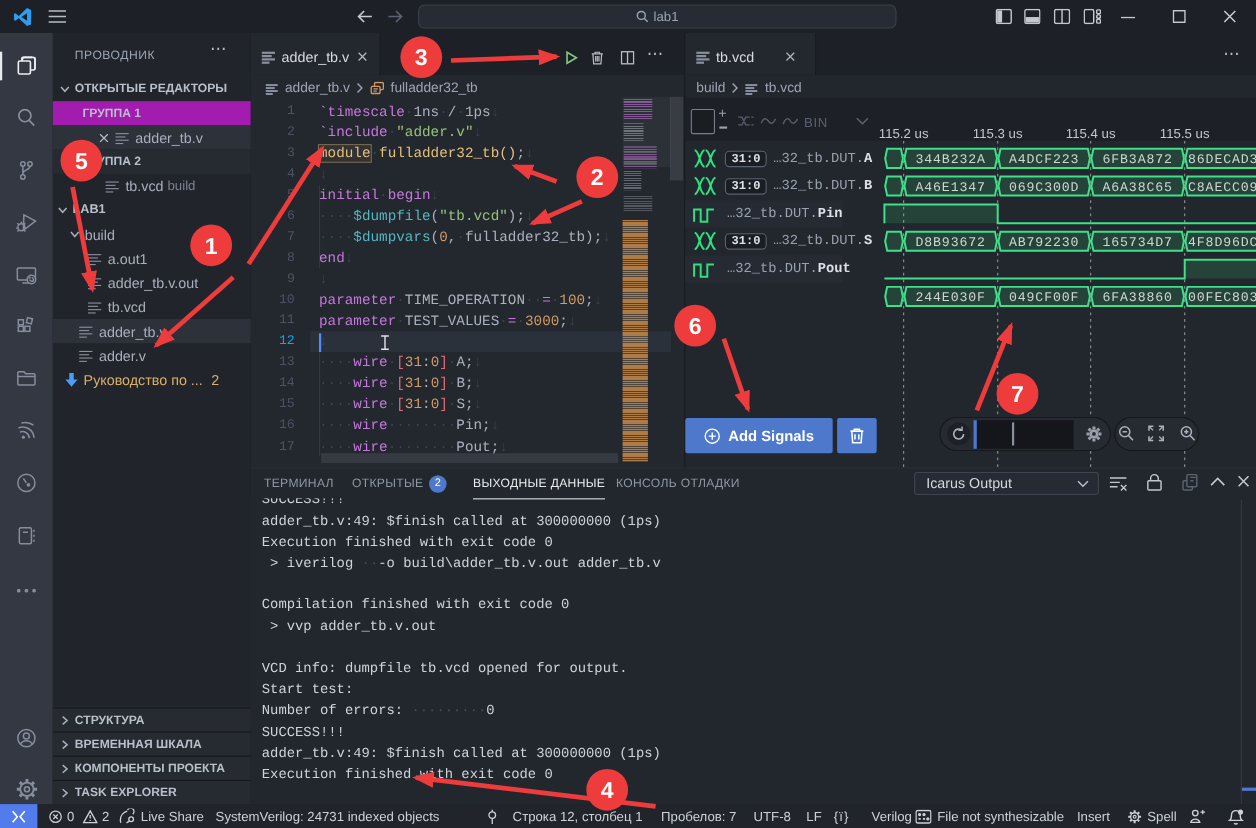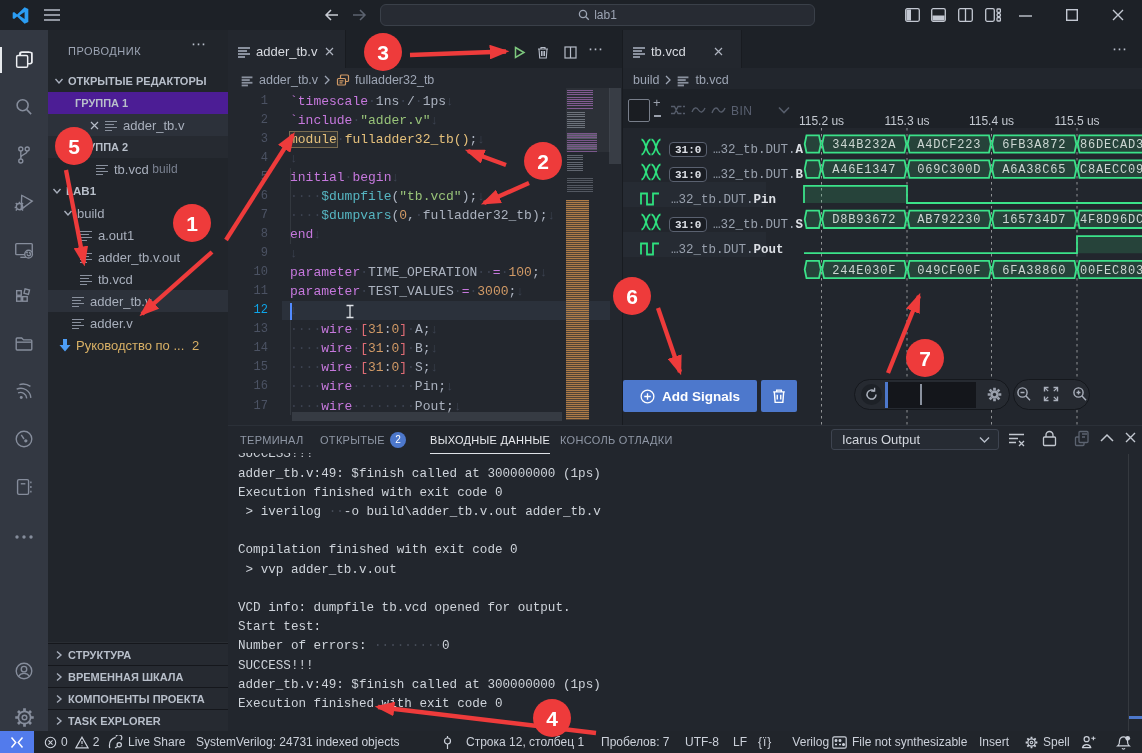--- a/index.html
+++ b/index.html
@@ -34,21 +34,21 @@
 .dim{color:#3c4250}
 
 #panel{left:228px;top:425px;width:914px;height:306px;background:#22262d;border-top:1px solid #2b3038}
 .ptab{position:absolute;top:0;height:28px;line-height:28px;font-size:11px;color:#8f97a5;letter-spacing:.3px}
 .ptab.on{color:#e8eaee;border-bottom:1.5px solid #dfe2e8}
 .tline{position:absolute;left:10px;height:19.6px;line-height:19.6px;font-family:"Liberation Mono",monospace;font-size:12.6px;color:#ced3da;white-space:pre}
 
 #statusbar{left:0;top:731px;width:1142px;height:22px;background:#21252b;color:#ccd1da;font-size:12px}
 .sitem{position:absolute;top:0;height:22px;display:flex;align-items:center;white-space:nowrap}
 
-.wrow-name{position:absolute;left:14px;width:173px;height:25px;display:flex;align-items:flex-end;font-family:"Liberation Mono",monospace;font-size:12.5px;color:#99a1ae}
+.wrow-name{position:absolute;left:4px;width:173px;height:25px;display:flex;align-items:center;font-family:"Liberation Mono",monospace;font-size:12.5px;color:#99a1ae}
 .badge{display:inline-block;border:1px solid #5a6170;background:#1a1d23;border-radius:4px;color:#dde0e6;font-size:11px;font-family:"Liberation Mono",monospace;padding:0 5px;height:15px;line-height:14px;font-weight:bold}
 svg{display:block}
 </style>
 </head>
 <body>
 <div id="app">
   <div class="abs" id="titlebar">
     <svg class="abs" style="left:12px;top:7px" width="17" height="17" viewBox="0 0 100 100">
         <path fill="#2b9df3" d="M74 2 30 44 12 30 4 34v32l8 4 18-14 44 42 22-10V12L74 2zM74 30v40L44 50 74 30z"></path>
       </svg>
@@ -205,21 +205,21 @@
   </div>
   <div class="abs" id="act-ind"></div>
   <div class="abs" id="sidebar">
     <div class="srow" style="top:8px;height:26px;font-size:11px;letter-spacing:.5px;color:#9da5b4">
         <span style="margin-left:20px">ПРОВОДНИК</span>
         <span style="position:absolute;left:143px;top:-3px;font-size:15px;letter-spacing:1px;color:#b8bfca">⋯</span>
       </div>
     <div class="srow hdr" style="top:40px"><svg class="chev" style="margin-left:6px" viewBox="0 0 10 10" fill="none" stroke="#a8afbc" stroke-width="1.4">
           <path d="m1.5 3 3.5 4 3.5-4"></path>
         </svg>ОТКРЫТЫЕ РЕДАКТОРЫ</div>
-    <div class="srow hdr" style="top:62px;background:#4c1d95">
+    <div class="srow hdr" style="top:62px;background:#a21caf">
         <span style="margin-left:27px">ГРУППА 1</span>
       </div>
     <div class="srow" style="top:84px;background:#2c313a"><svg style="margin-left:42px;flex:none" width="9" height="9" viewBox="0 0 9 9" stroke="#b6bcc8" stroke-width="1.2">
           <path d="M1 1l7 7M8 1 1 8"></path>
         </svg><span class="ficon" style="margin-left:6px">
           <i style="top:2px;width:12px"></i>
           <i style="top:5px;width:9px"></i>
           <i style="top:8px;width:12px"></i>
           <i style="top:11px;width:7px"></i>
         </span>adder_tb.v</div>

